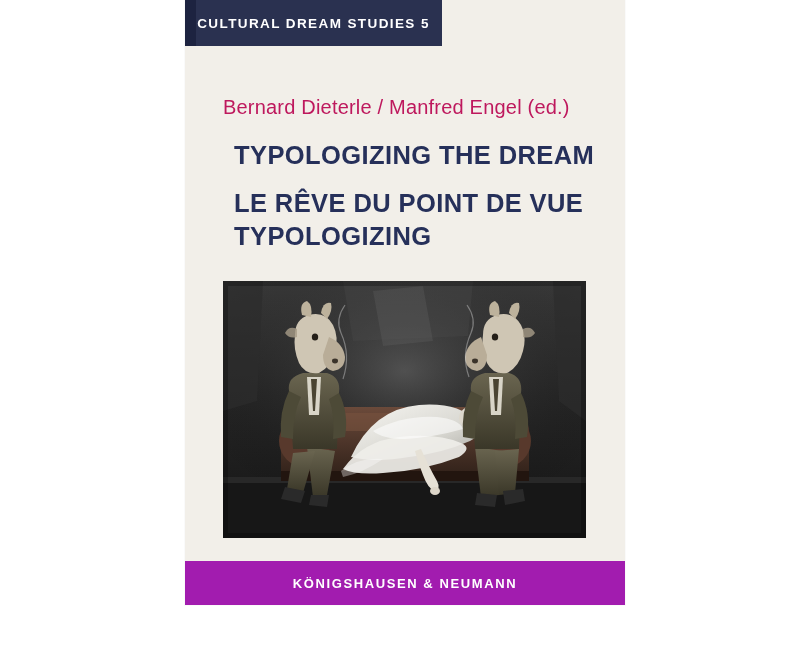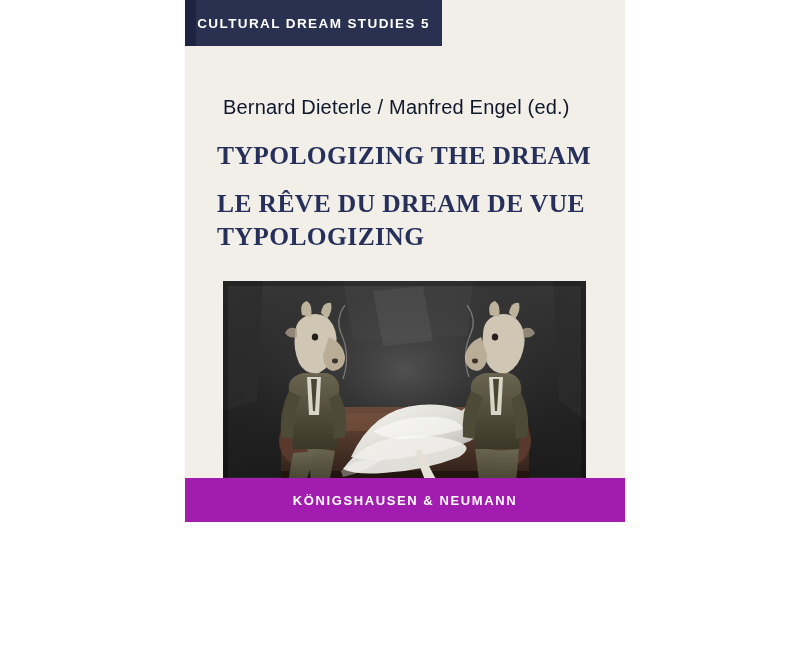--- a/index.html
+++ b/index.html
@@ -18,21 +18,21 @@
     background: #ffffff;
     overflow: hidden;
   }
 
   
   .cover {
     position: absolute;
     left: 185px;
     top: 0px;
     width: 440px;
-    height: 522px;
+    height: 605px;
     background: #f2efe9;
     overflow: hidden;
     box-shadow: 0 0 0 1px rgba(0,0,0,0.02);
   }
 
   
   .series-band {
     position: absolute;
     left: 0;
     top: 0;
@@ -71,34 +71,33 @@
     font-weight: 600;
     white-space: nowrap;
   }
 
   
   .authors {
     position: absolute;
     left: 38px;
     top: 95px;
     width: 380px;
-    color: #0f172a;
+    color: #be185d;
     font-size: 20px;
     font-weight: 400;
     letter-spacing: 0.2px;
     line-height: 1.25;
   }
 
   
   .title-block {
     position: absolute;
-    left: 32px;
+    left: 49px;
     top: 139px;
     width: 390px;
-    font-family: Liberation Serif, serif;
   }
   .title-line {
     color: #26305a;
     font-size: 25.5px;
     font-weight: 700;
     letter-spacing: 0.4px;
     line-height: 1.32;
     margin: 0 0 14px 0;
   }
   .title-line.second {
@@ -165,21 +164,21 @@
       <div class="tab-left"></div>
       <div class="tab-right"></div>
       <div class="series-text">CULTURAL DREAM STUDIES 5</div>
     </div>
 
     <div class="authors">Bernard Dieterle / Manfred Engel (ed.)</div>
 
     <div class="title-block">
       <div class="title-line first">TYPOLOGIZING THE DREAM</div>
       <div class="title-line second">
-        <span class="row1">LE RÊVE DU DREAM DE VUE</span>
+        <span class="row1">LE RÊVE DU POINT DE VUE</span>
         <span class="row2">TYPOLOGIZING</span>
       </div>
     </div>
 
     <div class="cover-image">
       <svg viewBox="0 0 363 257" preserveAspectRatio="none">
         <defs>
           <linearGradient id="bgg" x1="0" y1="0" x2="0" y2="1">
             <stop offset="0%" stop-color="#3b3b3b"></stop>
             <stop offset="45%" stop-color="#262626"></stop>

